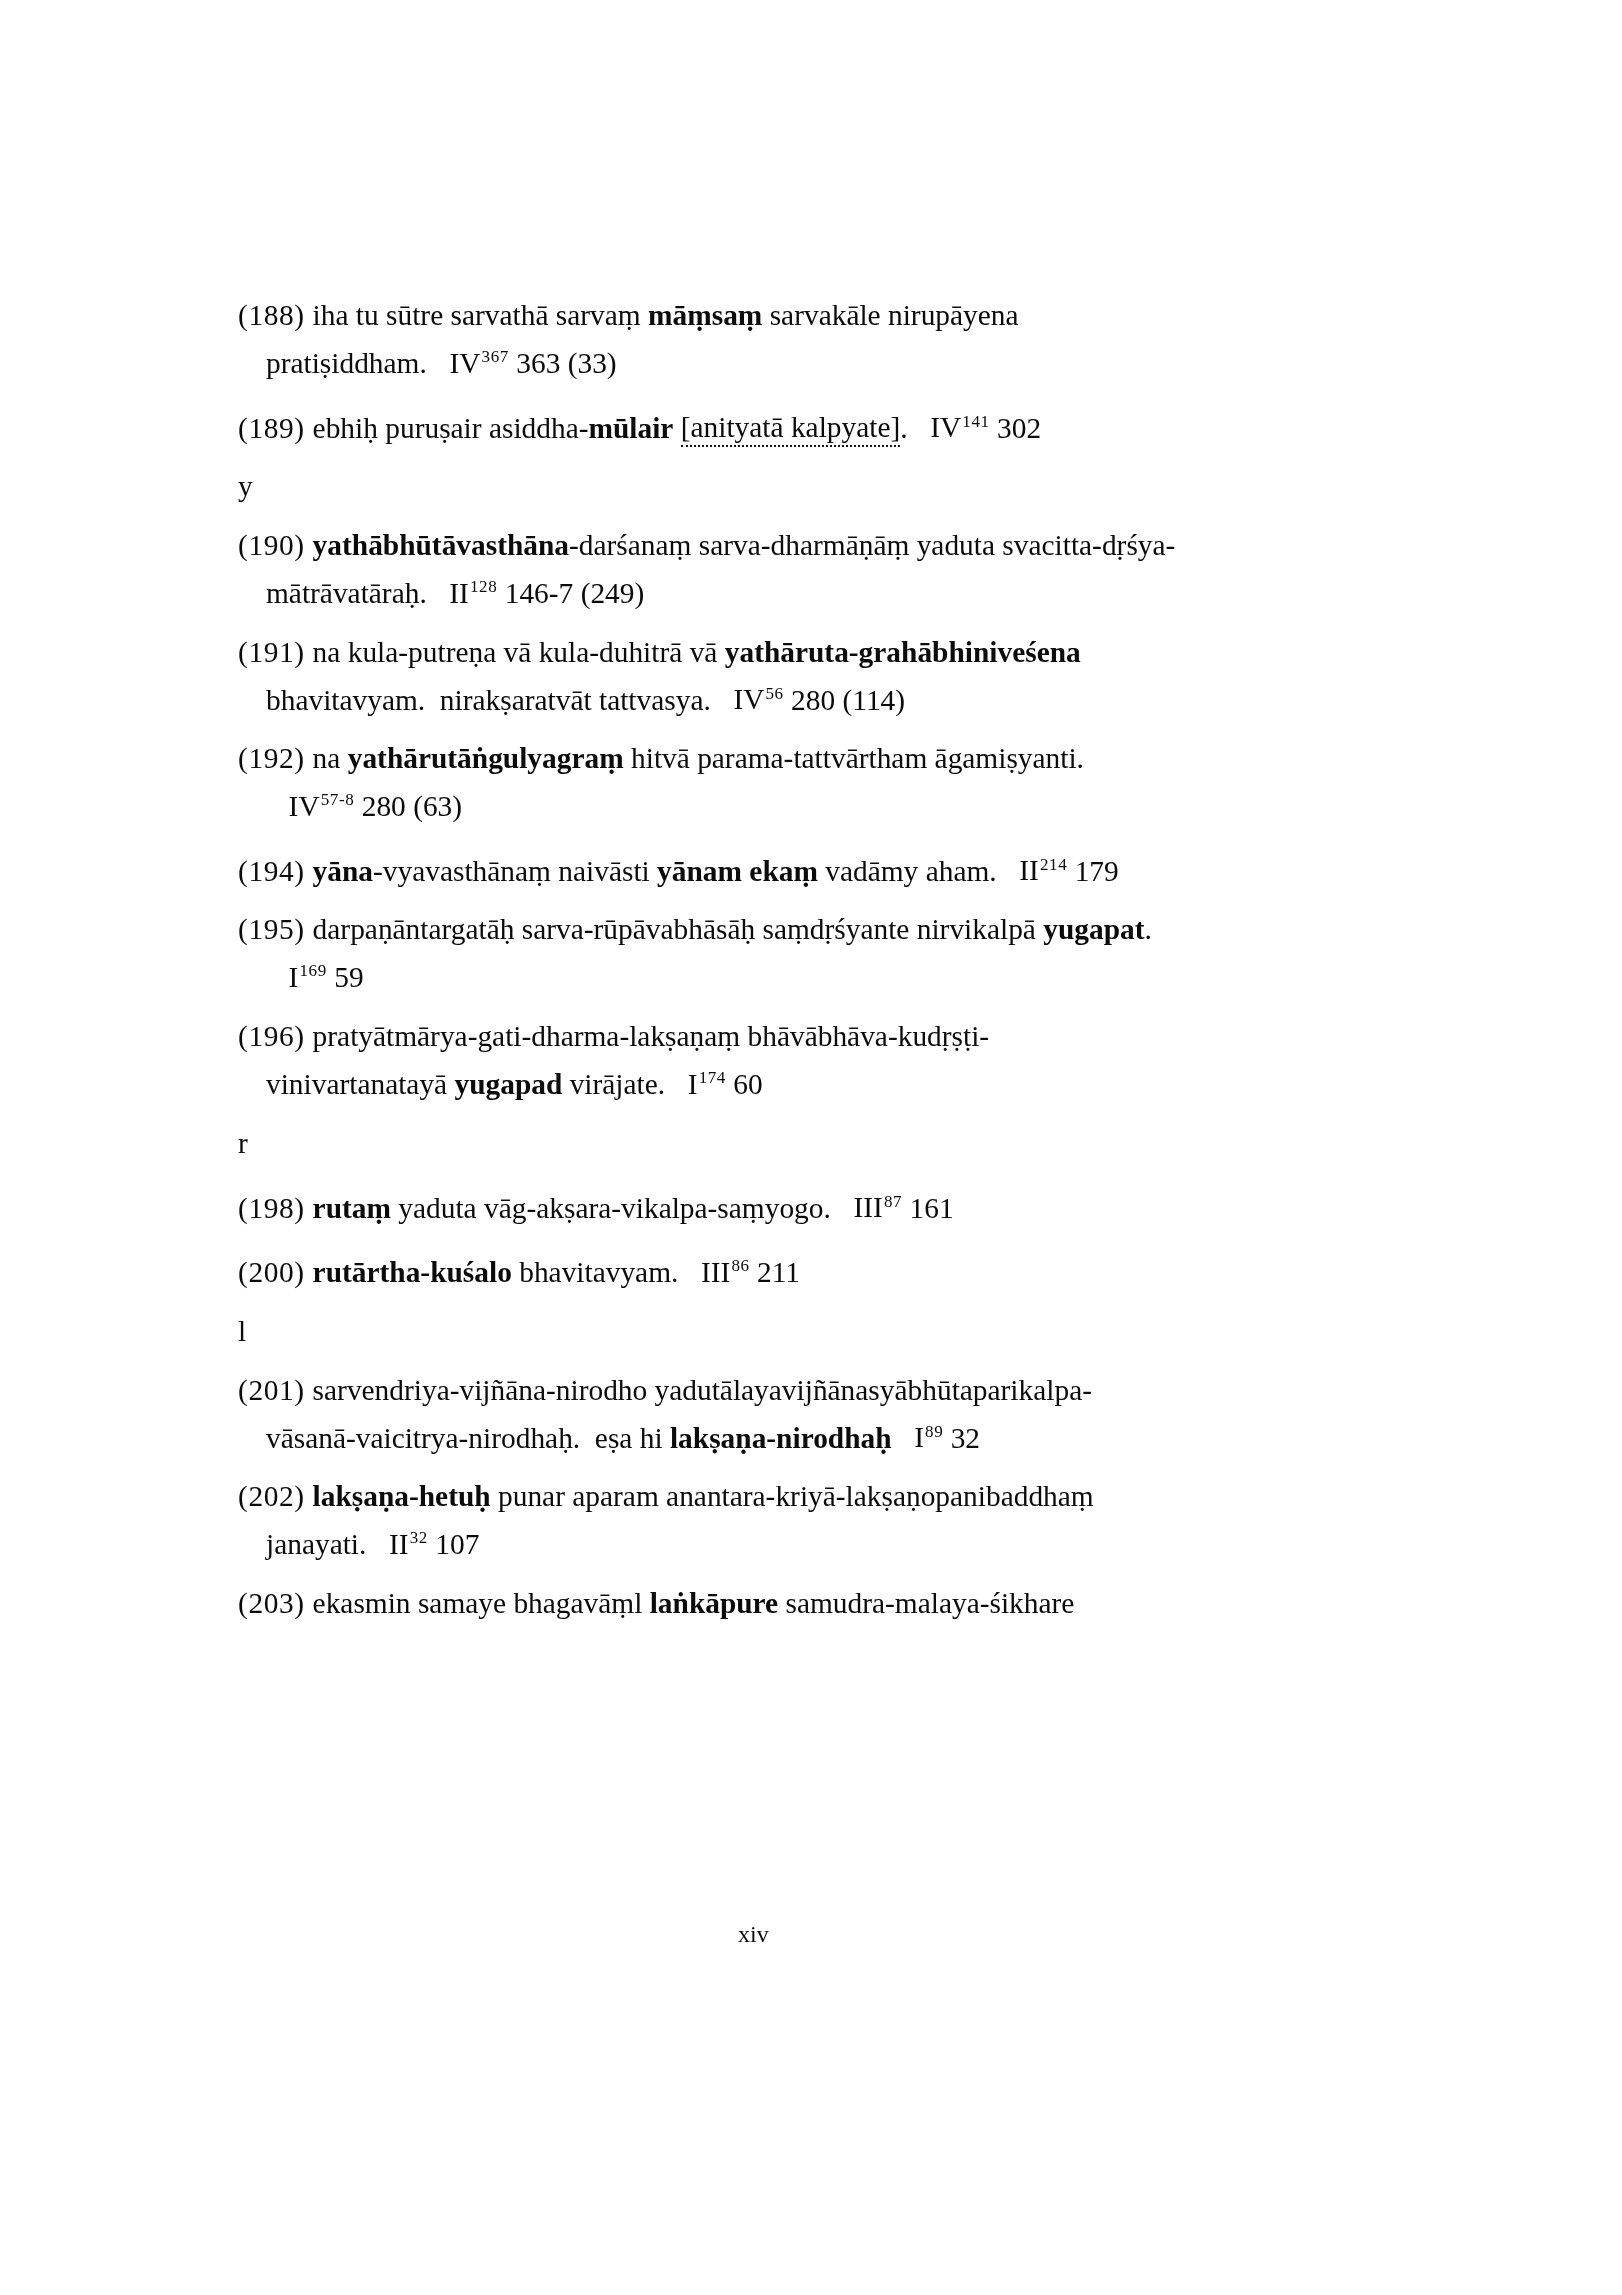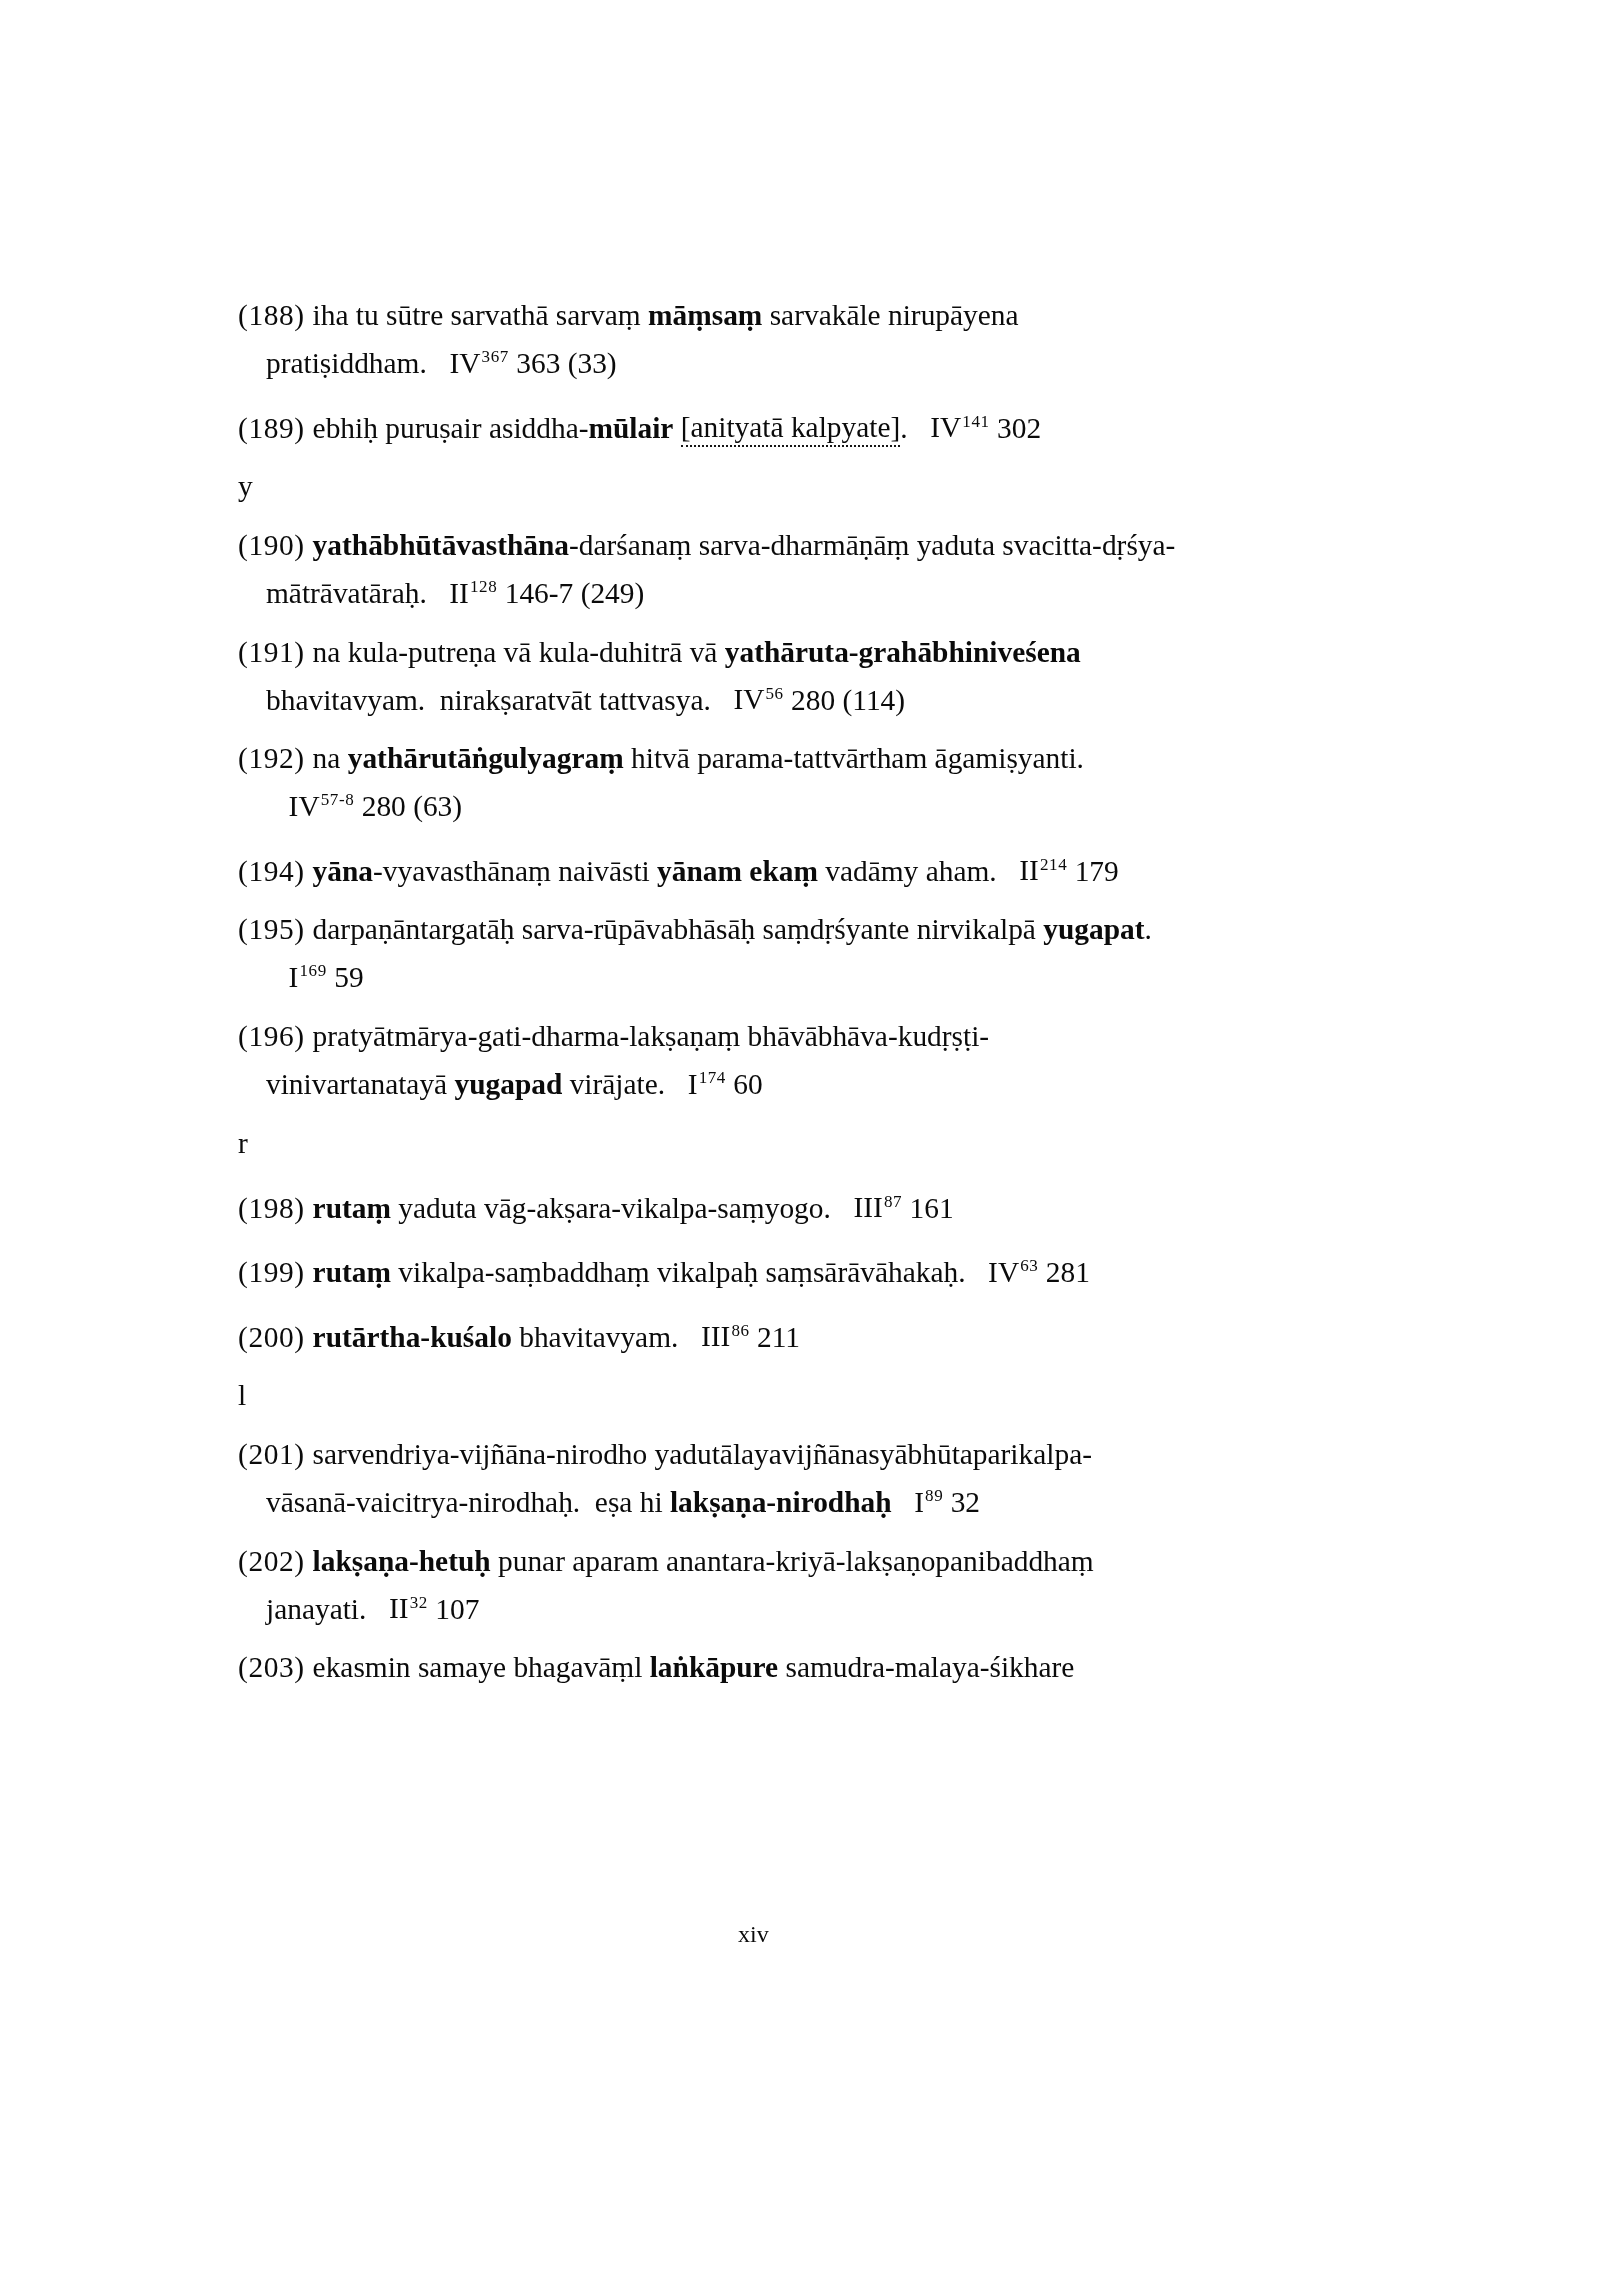--- a/index.html
+++ b/index.html
@@ -84,21 +84,20 @@
       <p class="entry"><span class="seg-num">(189) </span><span class="seg-plain">ebhiḥ puruṣair asiddha-</span><span class="seg-bold">mūlair</span><span class="seg-plain"> </span><span class="seg-dotted">[anityatā kalpyate]</span><span class="seg-plain">.</span><span class="seg-ref">IV</span><span class="seg-sup">141</span><span class="seg-plain"> 302</span></p>
       <div class="section-letter">y</div>
       <p class="entry"><span class="seg-num">(190) </span><span class="seg-bold">yathābhūtāvasthāna</span><span class="seg-plain">-darśanaṃ sarva-dharmāṇāṃ yaduta svacitta-dṛśya-</span><br><span class="seg-plain">mātrāvatāraḥ.</span><span class="seg-ref">II</span><span class="seg-sup">128</span><span class="seg-plain"> 146-7 (249)</span></p>
       <p class="entry"><span class="seg-num">(191) </span><span class="seg-plain">na kula-putreṇa vā kula-duhitrā vā </span><span class="seg-bold">yathāruta-grahābhiniveśena</span><br><span class="seg-plain">bhavitavyam.&nbsp; nirakṣaratvāt tattvasya.</span><span class="seg-ref">IV</span><span class="seg-sup">56</span><span class="seg-plain"> 280 (114)</span></p>
       <p class="entry"><span class="seg-num">(192) </span><span class="seg-plain">na </span><span class="seg-bold">yathārutāṅgulyagraṃ</span><span class="seg-plain"> hitvā parama-tattvārtham āgamiṣyanti.</span><br><span class="seg-ref">IV</span><span class="seg-sup">57-8</span><span class="seg-plain"> 280 (63)</span></p>
       <p class="entry"><span class="seg-num">(194) </span><span class="seg-bold">yāna</span><span class="seg-plain">-vyavasthānaṃ naivāsti </span><span class="seg-bold">yānam ekaṃ</span><span class="seg-plain"> vadāmy aham.</span><span class="seg-ref">II</span><span class="seg-sup">214</span><span class="seg-plain"> 179</span></p>
       <p class="entry"><span class="seg-num">(195) </span><span class="seg-plain">darpaṇāntargatāḥ sarva-rūpāvabhāsāḥ saṃdṛśyante nirvikalpā </span><span class="seg-bold">yugapat</span><span class="seg-plain">.</span><br><span class="seg-ref">I</span><span class="seg-sup">169</span><span class="seg-plain"> 59</span></p>
       <p class="entry"><span class="seg-num">(196) </span><span class="seg-plain">pratyātmārya-gati-dharma-lakṣaṇaṃ bhāvābhāva-kudṛṣṭi-</span><br><span class="seg-plain">vinivartanatayā </span><span class="seg-bold">yugapad</span><span class="seg-plain"> virājate.</span><span class="seg-ref">I</span><span class="seg-sup">174</span><span class="seg-plain"> 60</span></p>
       <div class="section-letter">r</div>
       <p class="entry"><span class="seg-num">(198) </span><span class="seg-bold">rutaṃ</span><span class="seg-plain"> yaduta vāg-akṣara-vikalpa-saṃyogo.</span><span class="seg-ref">III</span><span class="seg-sup">87</span><span class="seg-plain"> 161</span></p>
-      <p class="entry"><span class="seg-num">(199) </span><span class="seg-bold">rutaṃ</span><span class="seg-plain"> vikalpa-saṃbaddhaṃ vikalpaḥ saṃsārāvāhakaḥ.</span><span class="seg-ref">IV</span><span class="seg-sup">63</span><span class="seg-plain"> 281</span></p>
       <p class="entry"><span class="seg-num">(200) </span><span class="seg-bold">rutārtha-kuśalo</span><span class="seg-plain"> bhavitavyam.</span><span class="seg-ref">III</span><span class="seg-sup">86</span><span class="seg-plain"> 211</span></p>
       <div class="section-letter">l</div>
       <p class="entry"><span class="seg-num">(201) </span><span class="seg-plain">sarvendriya-vijñāna-nirodho yadutālayavijñānasyābhūtaparikalpa-</span><br><span class="seg-plain">vāsanā-vaicitrya-nirodhaḥ.&nbsp; eṣa hi </span><span class="seg-bold">lakṣaṇa-nirodhaḥ</span><span class="seg-ref">I</span><span class="seg-sup">89</span><span class="seg-plain"> 32</span></p>
       <p class="entry"><span class="seg-num">(202) </span><span class="seg-bold">lakṣaṇa-hetuḥ</span><span class="seg-plain"> punar aparam anantara-kriyā-lakṣaṇopanibaddhaṃ</span><br><span class="seg-plain">janayati.</span><span class="seg-ref">II</span><span class="seg-sup">32</span><span class="seg-plain"> 107</span></p>
       <p class="entry"><span class="seg-num">(203) </span><span class="seg-plain">ekasmin samaye bhagavāṃl </span><span class="seg-bold">laṅkāpure</span><span class="seg-plain"> samudra-malaya-śikhare</span></p>
     </main>
 
   <div class="footer">xiv</div>
 
   <div class="dash-col"></div>

